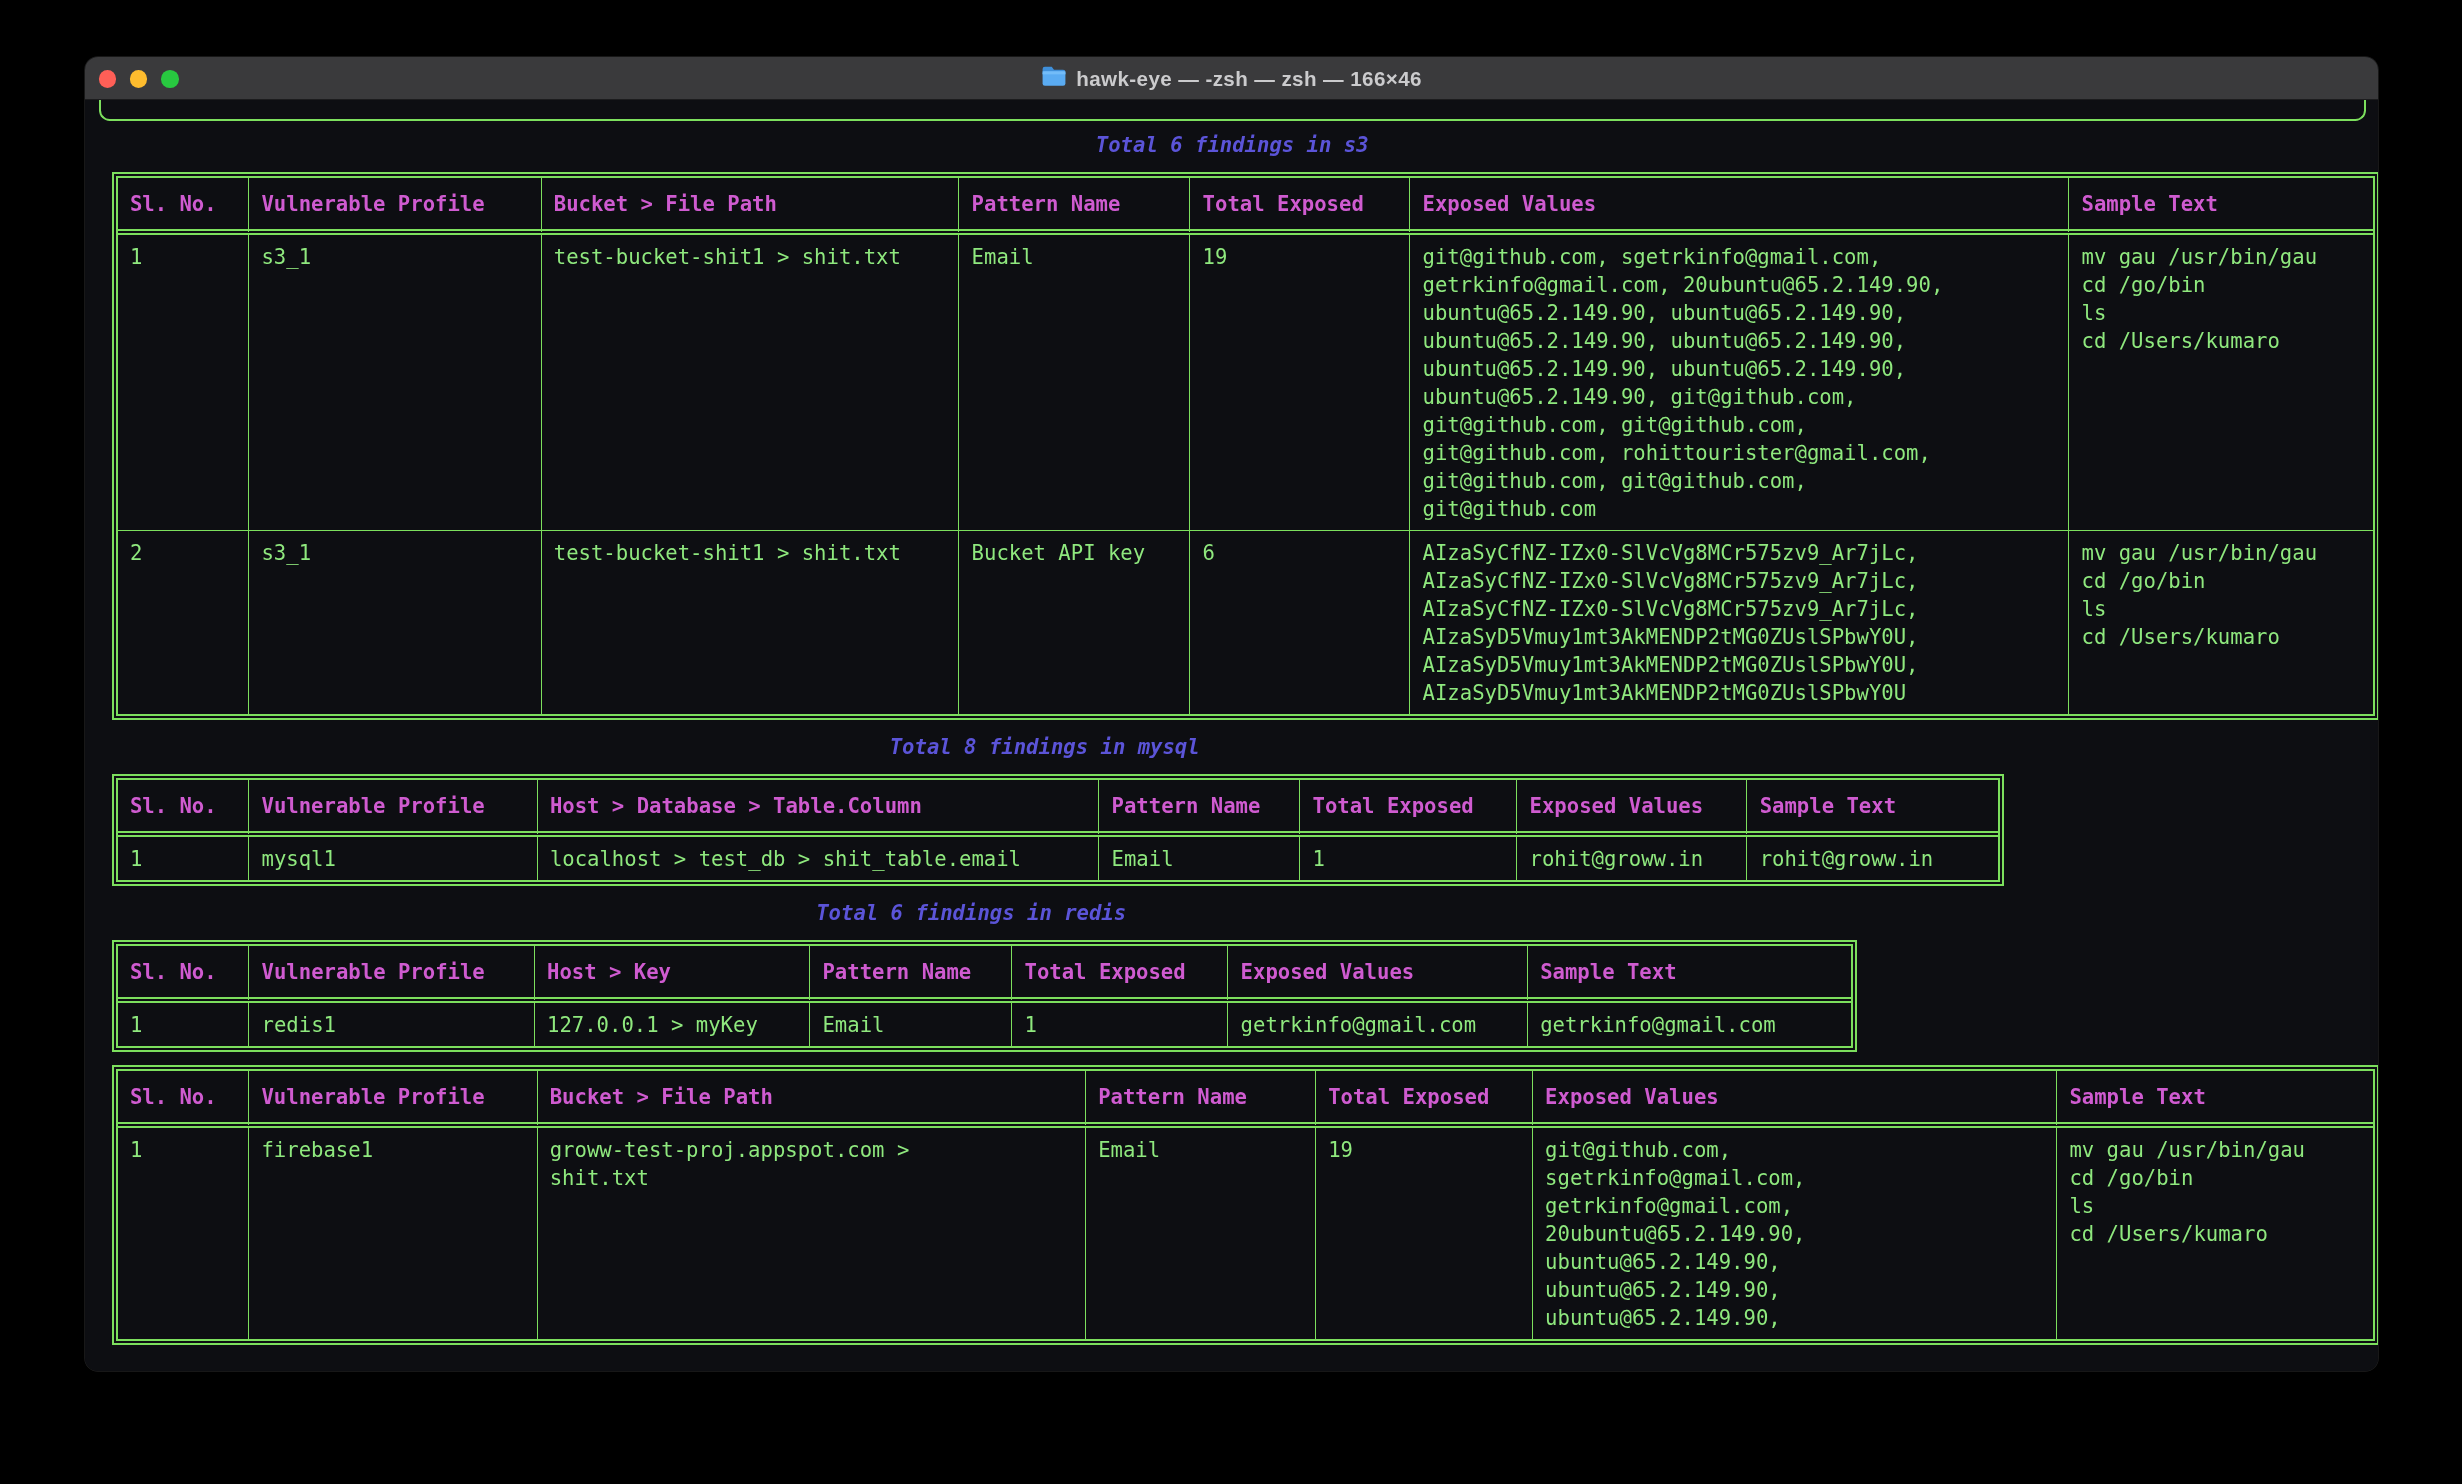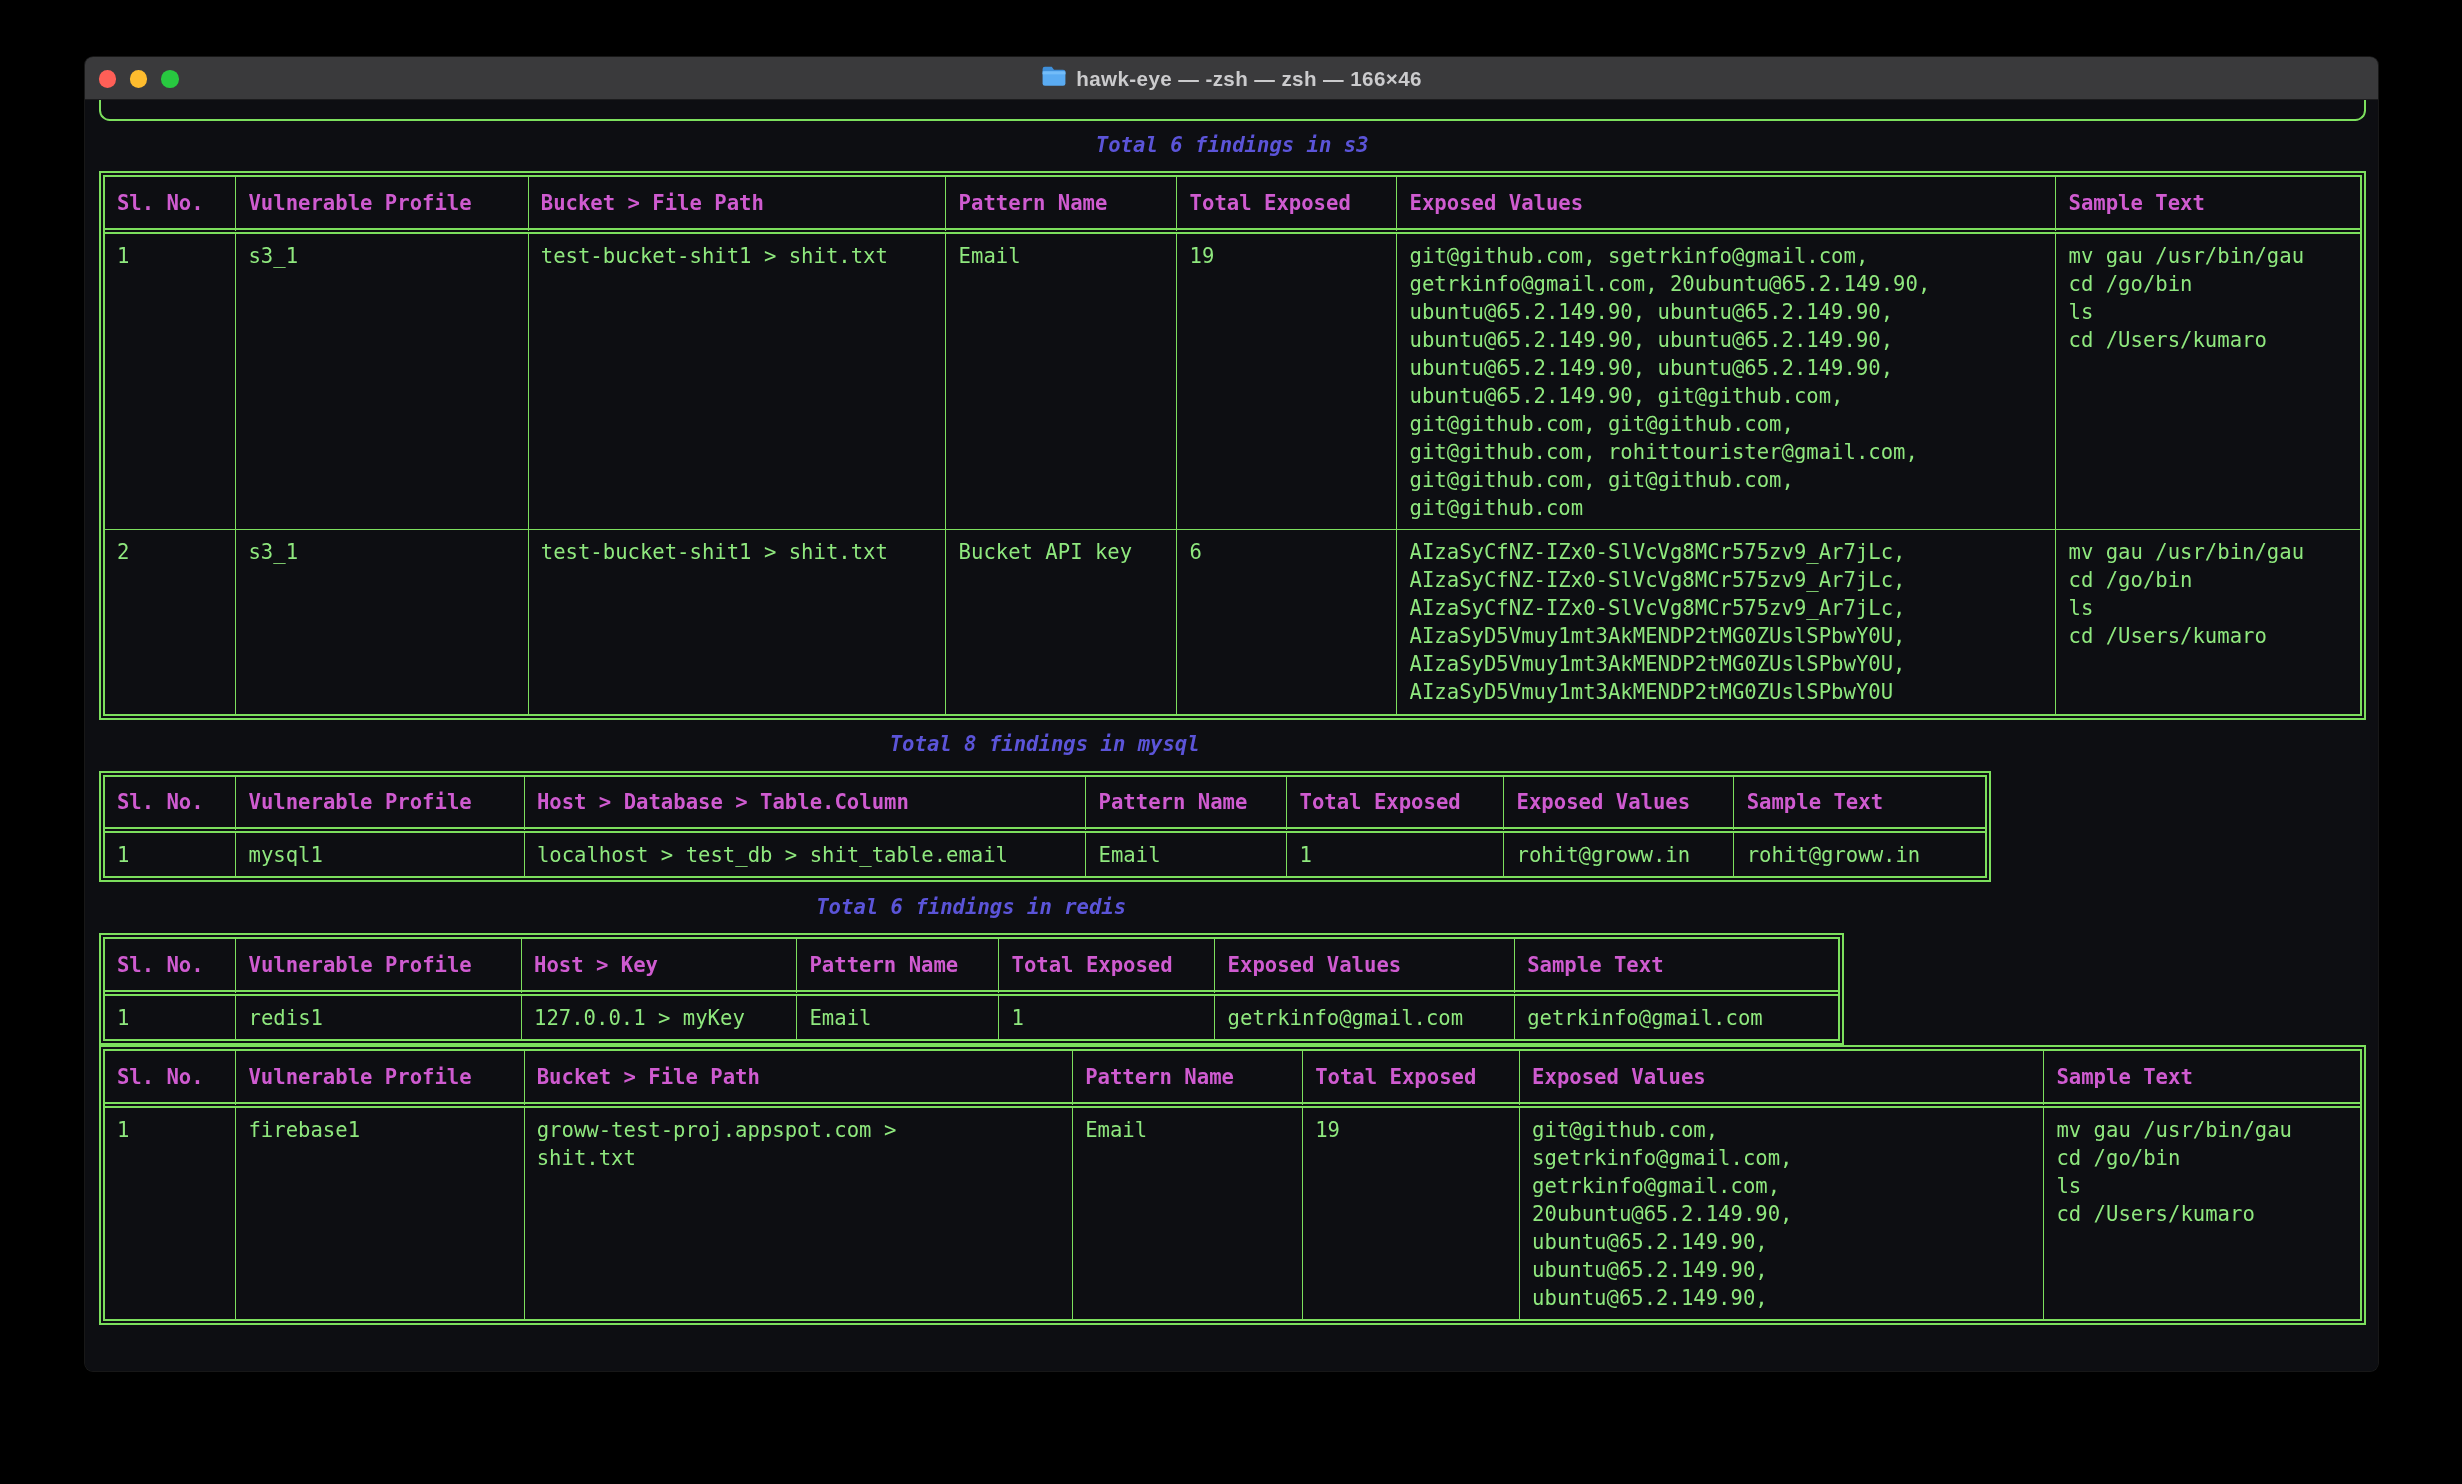--- a/index.html
+++ b/index.html
@@ -5,21 +5,21 @@
   * { box-sizing: border-box; }
   html,body { margin:0; padding:0; background:#000; }
   body {
     width:2462px; height:1484px; position:relative; overflow:hidden;
     font-family:"DejaVu Sans Mono", monospace;
   }
 
   
   .window {
     position:absolute; left:85px; top:57px; width:2293px; height:1314px;
-    border-radius:8px; overflow:hidden;
+    border-radius:13px; overflow:hidden;
     background:#0d0e12;
     box-shadow:0 0 0 0.8px rgba(255,255,255,0.12), 0 23px 61px rgba(0,0,0,0.9);
   }
   .titlebar {
     position:relative; height:43px; background:#3a3a3c;
     border-bottom:0.8px solid #1c1c1e;
   }
   .lights { position:absolute; left:13.7px; top:13px; display:flex; gap:13.7px; }
   .light { width:17.5px; height:17.5px; border-radius:50%; border:none; padding:0; }
   .light.red    { background:#ff5f57; }
@@ -53,21 +53,21 @@
     color:#5b54d8; font-weight:bold; font-style:italic;
     white-space:pre;
   }
   .w-s3, .w-firebase { width:2267px; }
   .w-mysql { width:1892px; }
   .w-redis { width:1745px; }
 
   table.findings {
     table-layout:fixed; border-collapse:separate; border-spacing:0;
     border:6.1px double #7cdf5d;
-    margin:0;
+    margin:13px;
   }
   table.t-s3, table.t-firebase { width:2267px; }
   table.t-mysql { width:1892px; }
   table.t-redis { width:1745px; }
   table.findings th {
     font-weight:bold; color:#cf5bd0; text-align:left;
     padding:11.4px 12.2px; white-space:pre;
     border-bottom:6.1px double #7cdf5d;
   }
   table.findings td {

